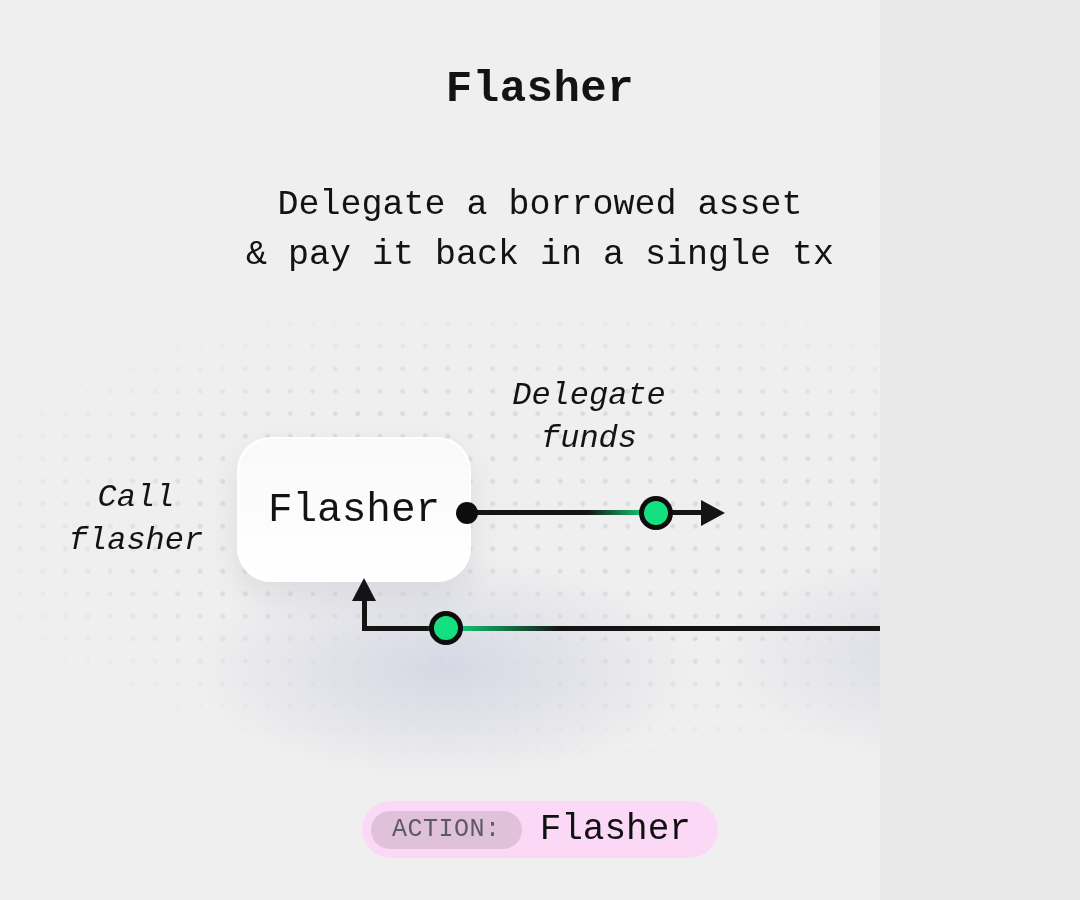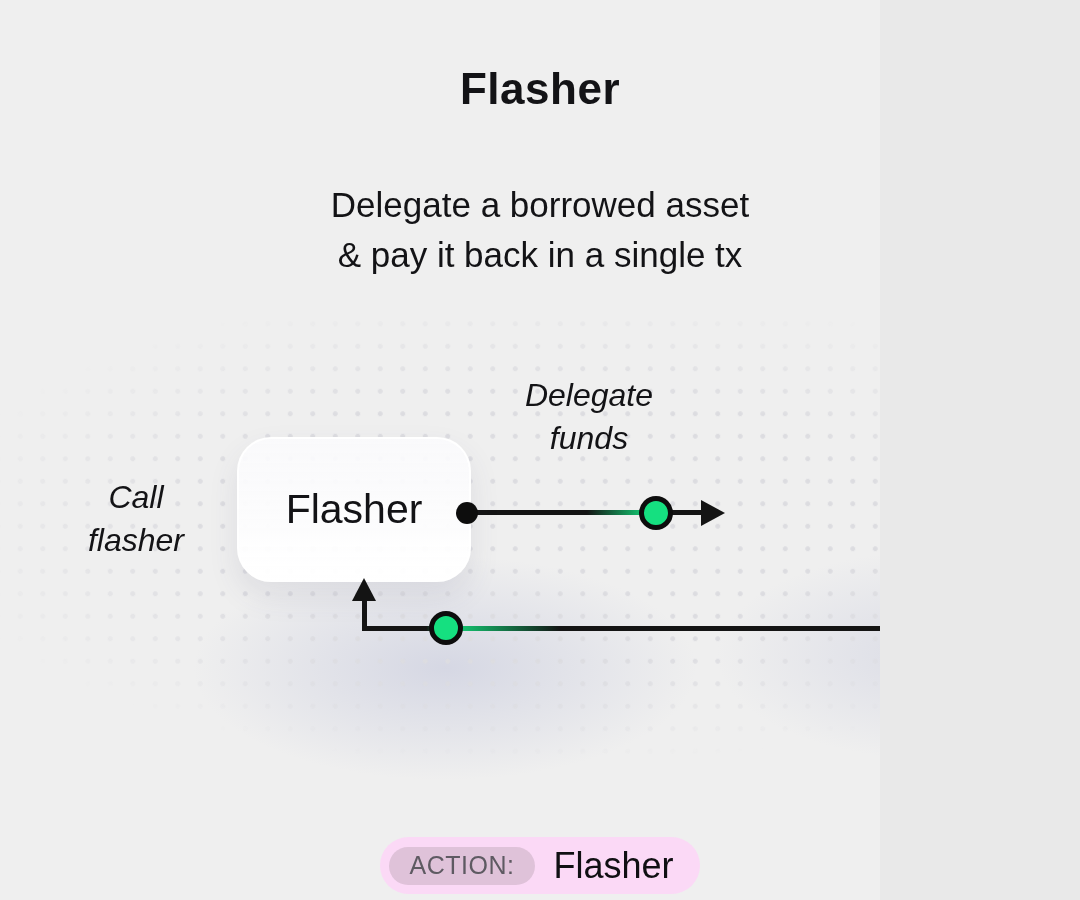--- a/index.html
+++ b/index.html
@@ -1,18 +1,18 @@
 <!DOCTYPE html>
 <html><head>
 <meta charset="utf-8">
 <style>
   html,body{margin:0;padding:0;background:#e9e9e9;}
   .stage{
     position:relative;width:880px;height:900px;overflow:hidden;
-    font-family:Liberation Sans, sans-serif;color:#131316;
+    font-family:Liberation Mono, monospace;color:#131316;
     background:
       radial-gradient(ellipse 360px 160px at 445px 668px, rgba(172,177,209,0.38), transparent 70%),
       radial-gradient(ellipse 320px 150px at 940px 655px, rgba(172,177,209,0.30), transparent 70%),
       #efefef;
   }
   .dots{
     position:absolute;left:0;top:315px;width:1080px;height:470px;
     background-image:radial-gradient(circle,#dcdce0 2.1px,transparent 2.7px);
     background-size:22.5px 22.5px;background-position:9px 20px;
     -webkit-mask-image:radial-gradient(ellipse 58% 52% at 50% 45%,#000 55%,transparent 98%);
@@ -65,21 +65,21 @@
   .token-delegate{left:639px;top:496px;}
   .token-repay{left:429px;top:611px;}
   .arrow-right{
     position:absolute;left:701px;top:500px;width:0;height:0;z-index:4;
     border-top:13px solid transparent;border-bottom:13px solid transparent;border-left:24px solid #141414;
   }
   .arrow-up{
     position:absolute;left:352px;top:578px;width:0;height:0;z-index:4;
     border-left:12.5px solid transparent;border-right:12.5px solid transparent;border-bottom:23px solid #141414;
   }
-  .badge-wrap{position:absolute;left:0;top:801px;width:1080px;display:flex;justify-content:center;z-index:5;margin-top:36px;}
+  .badge-wrap{position:absolute;left:0;top:801px;width:1080px;display:flex;justify-content:center;z-index:5;}
   .badge{
     display:flex;align-items:center;height:57px;border-radius:29px;
     background:#fbd9f6;padding:0 27px 0 9px;
   }
   .chip{
     display:flex;align-items:center;justify-content:center;height:38px;
     border-radius:19px;background:#dfc2d9;padding:0 21px;
     font-size:25px;letter-spacing:0.5px;color:#5e5a62;
   }
   .badge-value{margin-left:18px;font-size:36px;color:#101013;}

